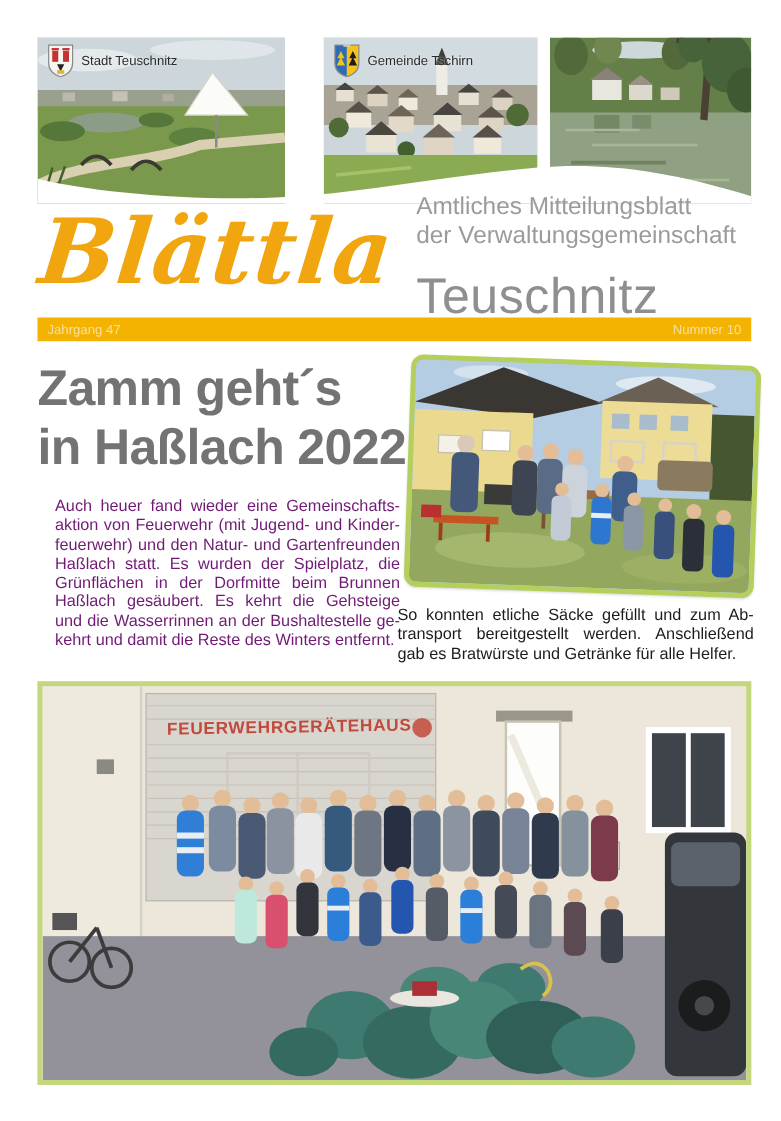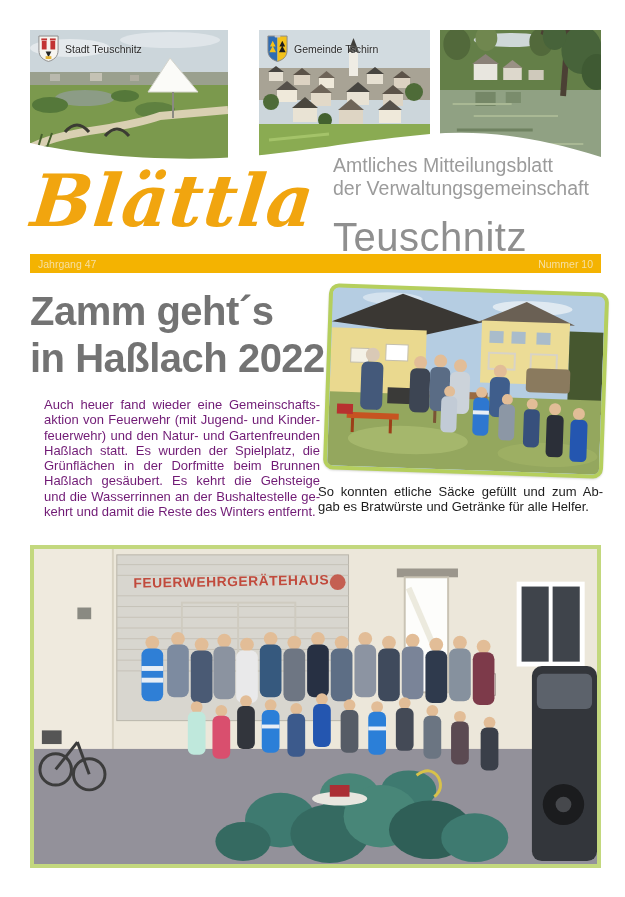--- a/index.html
+++ b/index.html
@@ -259,20 +259,21 @@
         <circle cx="226" cy="114" r="6" fill="#e2bd97"></circle>
           <rect x="218" y="120" width="17" height="42" rx="5" fill="#2b2f38"></rect>
         <circle cx="250" cy="118" r="6" fill="#e2bd97"></circle>
           <rect x="242" y="124" width="17" height="42" rx="5" fill="#2456b0"></rect>
       </g>
     </svg>
   </div>
 
   <div class="body2">
     <div class="jl">So konnten etliche Säcke gefüllt und zum Ab-</div>
+    <div class="jl">transport bereitgestellt werden. Anschließend</div>
     <div class="jend">gab es Bratwürste und Getränke für alle Helfer.</div>
   </div>
 
   <div class="bigphoto">
     <svg viewBox="0 0 571 323" preserveAspectRatio="none">
       <defs>
         <g id="adult">
             <circle cy="0" r="7" fill="#e2bd97"></circle>
             <rect x="-11" y="6" width="22" height="54" rx="7"></rect>
           </g>

